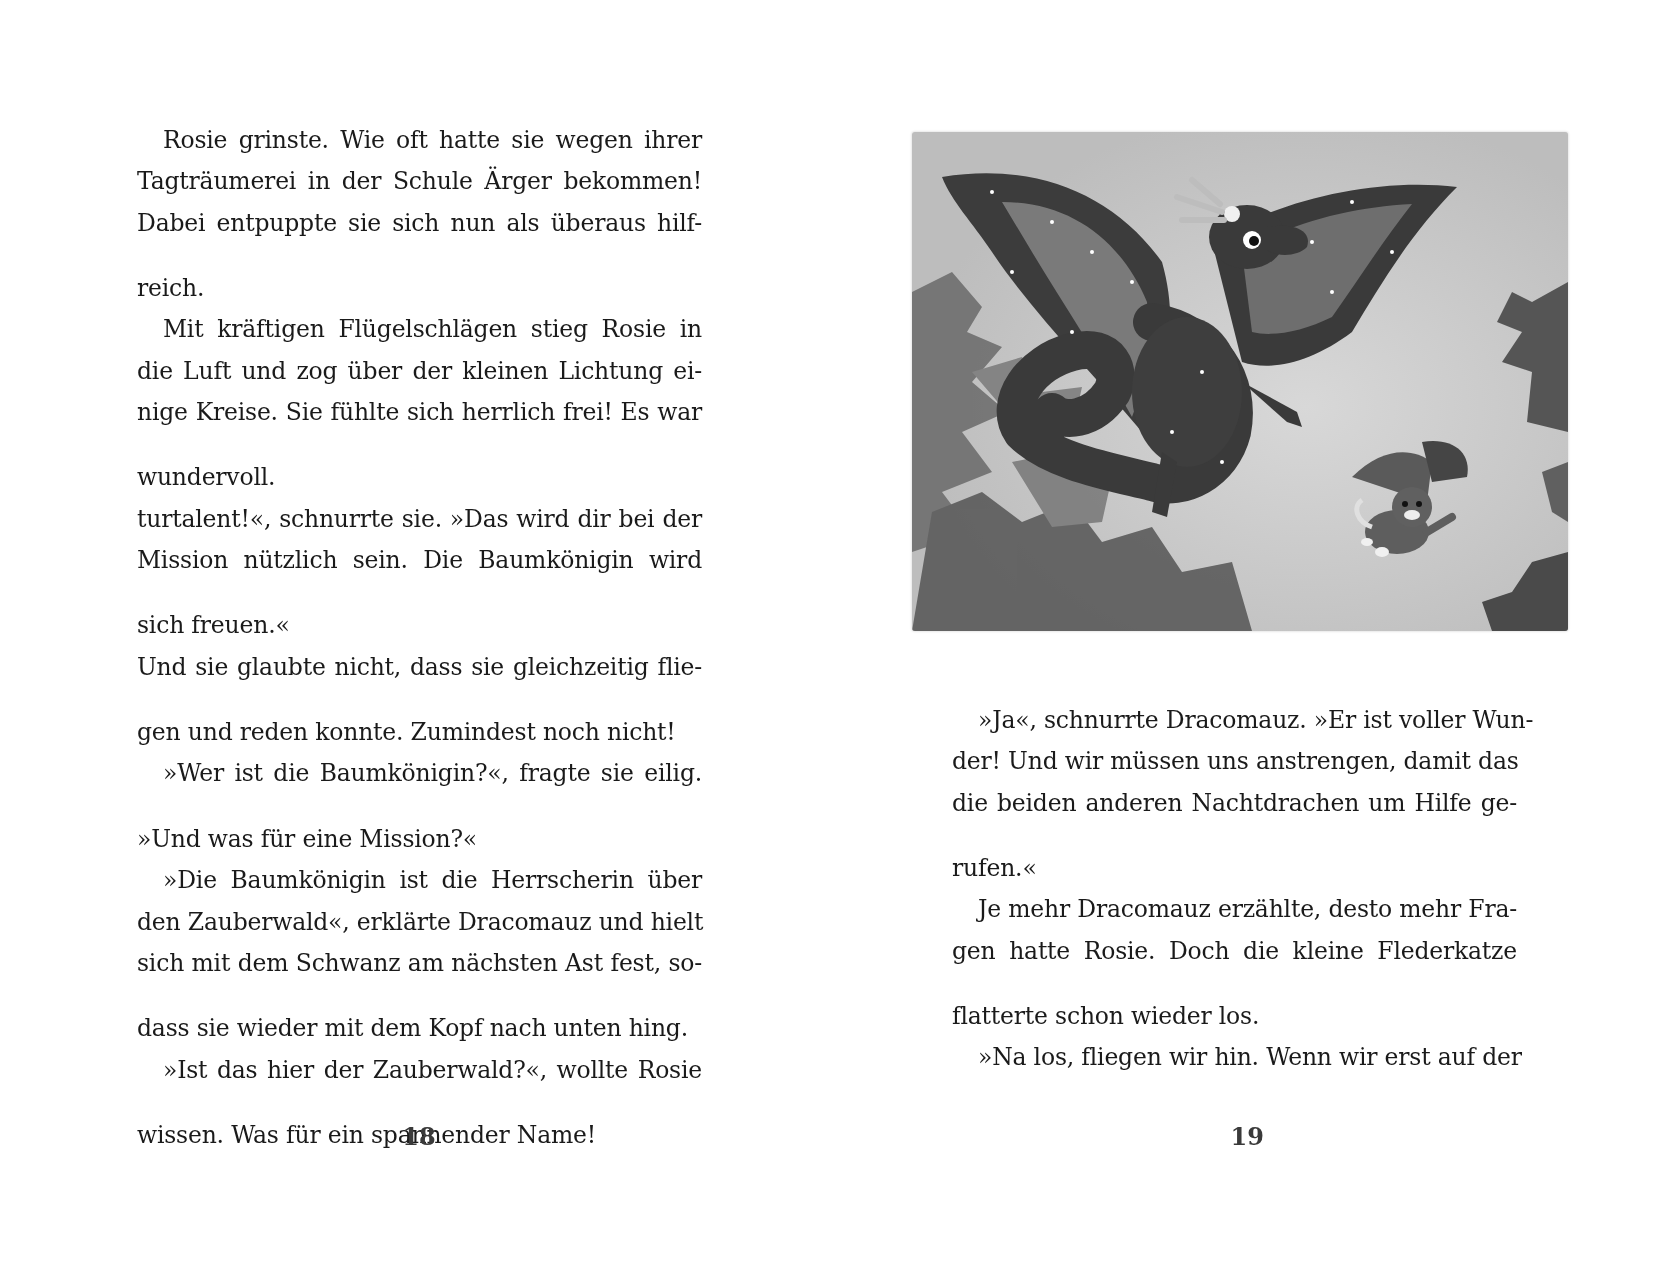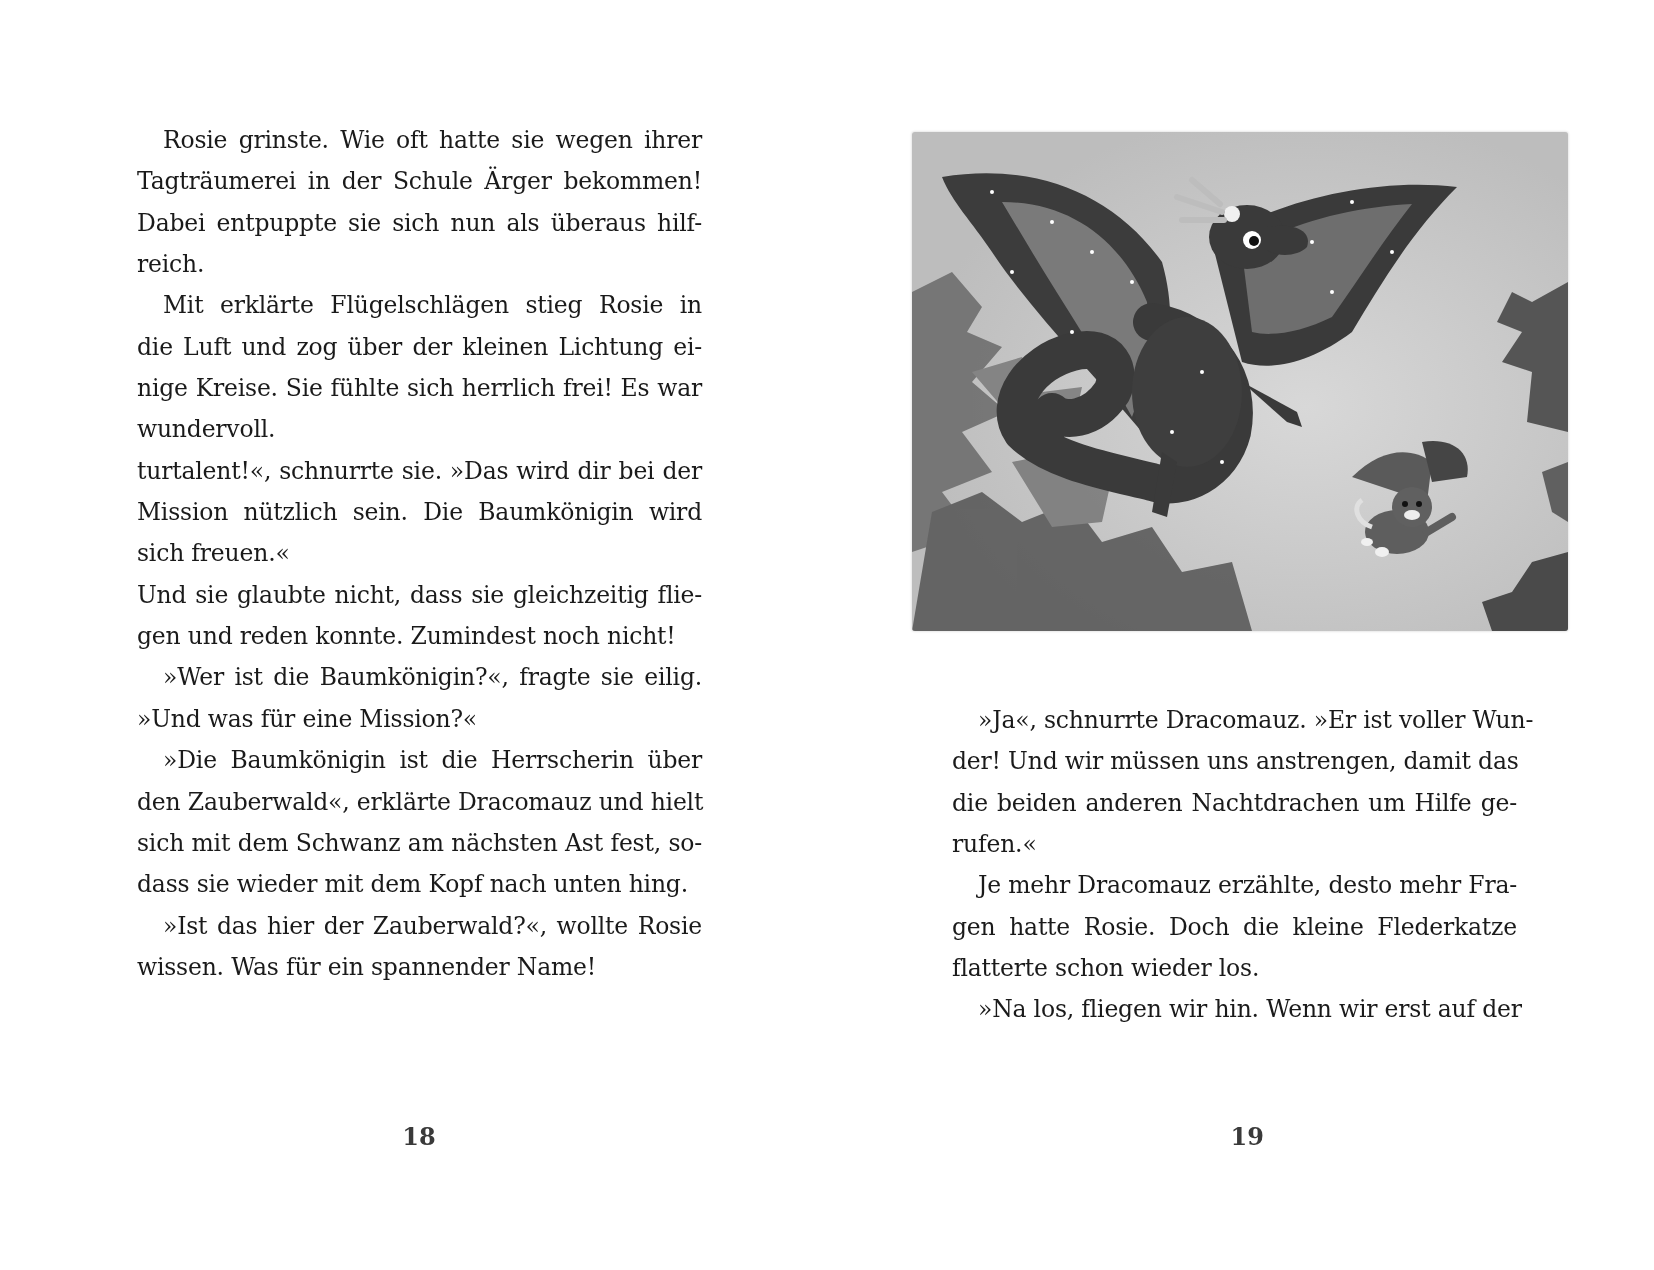--- a/index.html
+++ b/index.html
@@ -38,20 +38,21 @@
   .line {
     display: block;
     height: 41.35px;
     white-space: nowrap;
     text-align: justify;
     text-align-last: justify;
     overflow: visible;
   }
   .line.last {
     text-align-last: left;
+    margin-top: 24px;
   }
   .line.indent {
     padding-left: 26px;
   }
 
   .page-number {
     position: absolute;
     top: 1114px;
     font-family: "DejaVu Serif", "Liberation Serif", serif;
     font-weight: bold;
@@ -80,21 +81,21 @@
 <body>
 
 <div class="page left">
   <div class="column">
 
     <span class="line indent">Rosie grinste. Wie oft hatte sie wegen ihrer</span>
     <span class="line">Tagträumerei in der Schule Ärger bekommen!</span>
     <span class="line">Dabei entpuppte sie sich nun als überaus hilf-</span>
     <span class="line last">reich.</span>
 
-    <span class="line indent">Mit erklärte Flügelschlägen stieg Rosie in</span>
+    <span class="line indent">Mit kräftigen Flügelschlägen stieg Rosie in</span>
     <span class="line">die Luft und zog über der kleinen Lichtung ei-</span>
     <span class="line">nige Kreise. Sie fühlte sich herrlich frei! Es war</span>
     <span class="line last">wundervoll.</span>
 
     <span class="line">turtalent!«, schnurrte sie. »Das wird dir bei der</span>
     <span class="line">Mission nützlich sein. Die Baumkönigin wird</span>
     <span class="line last">sich freuen.«</span>
 
     <span class="line">Und sie glaubte nicht, dass sie gleichzeitig flie-</span>
     <span class="line last">gen und reden konnte. Zumindest noch nicht!</span>

